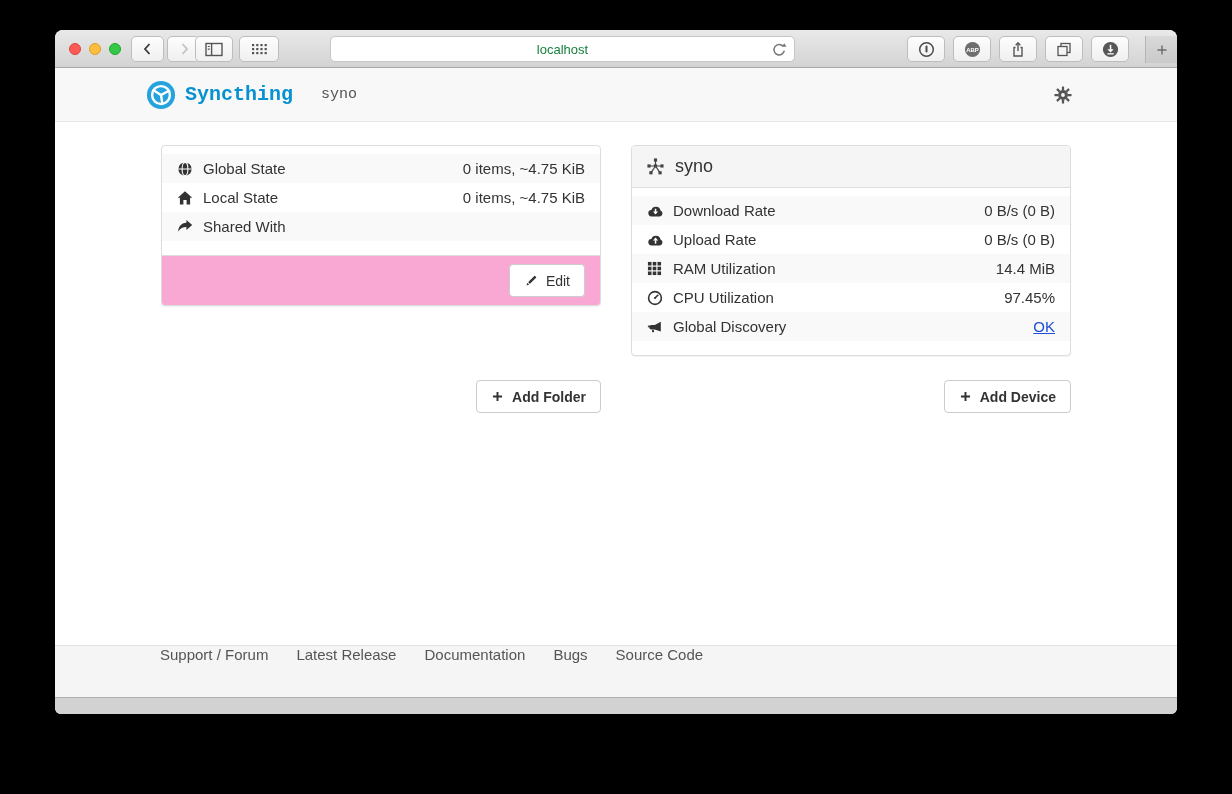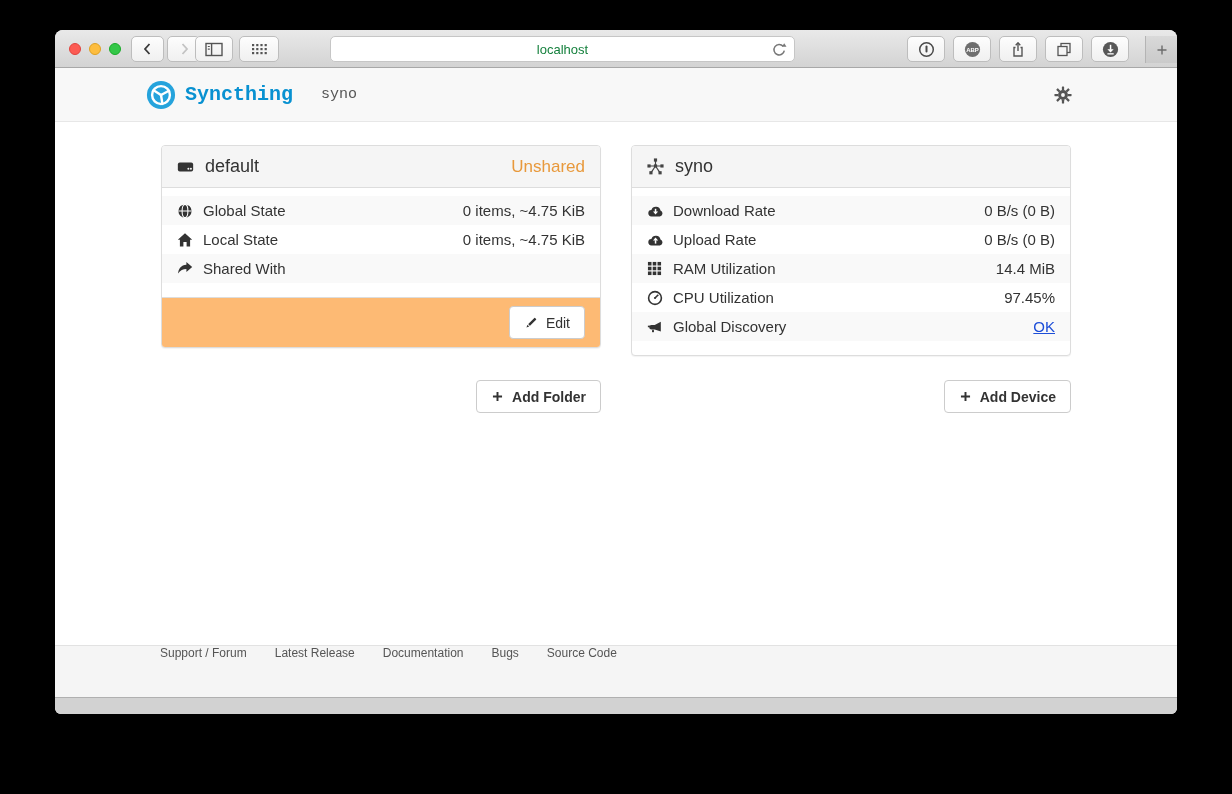--- a/index.html
+++ b/index.html
@@ -54,34 +54,34 @@
   .panel-title { font-size:18px; color:#333; margin-left:11px; }
   .panel-status { margin-left:auto; font-size:17px; }
   .status-warning { color:#e8993c; }
   .panel-body { padding:8px 0 14px; }
   .trow { display:flex; align-items:center; height:29px; padding:0 15px; font-size:15px; color:#333; }
   .trow:nth-child(odd){ background:#f9f9f9; }
   .ricon { width:26px; flex:0 0 26px; display:flex; align-items:center; }
   .rlabel { }
   .rvalue { margin-left:auto; text-align:right; }
   .text-success { color:#1d4ed8;text-decoration:underline; }
-  .panel-footer { height:50px; background:#fdba74; border-top:1px solid #ddd;
+  .panel-footer { height:50px; background:#f9a8d4; border-top:1px solid #ddd;
                   border-radius:0 0 3px 3px; display:flex; align-items:center;
                   justify-content:flex-end; padding:8px 15px; }
   .btn { display:inline-flex; align-items:center; gap:8px; height:33px; padding:0 14px;
          background:#fff; border:1px solid #ccc; border-radius:4px; font-size:14px;
          color:#333; cursor:pointer; }
   .actions-row { display:flex; margin-top:24px;font-weight:bold; }
   .actions-row .col { display:flex; justify-content:flex-end; }
 
   
   .footbar { flex:0 0 52px; background:#f5f5f5; border-top:1px solid #e2e2e2;
              display:flex; align-items:center; }
   .footlinks { display:flex; }
-  .footlinks a { font-size:12px; color:#555; text-decoration:none; padding:0 14px; cursor:pointer; }
+  .footlinks a { font-size:15px; color:#555; text-decoration:none; padding:0 14px; cursor:pointer; }
   .bottomstrip { flex:0 0 17px; background:#d2d2d2; border-top:1px solid #b0b0b0; }
 </style>
 </head>
 <body>
 
 <div class="window">
 
   <div class="toolbar">
     <span class="light red"></span>
     <span class="light yellow"></span>
@@ -202,29 +202,20 @@
       </span>
     </div>
   </div>
 
   <div class="page">
     <div class="container">
       <div class="row2">
 
         <div class="col">
           <div class="panel">
-            <div class="panel-heading">
-              <svg width="17" height="17" viewBox="0 0 16 16" fill="#333">
-                <rect x="0.8" y="4.2" width="14.4" height="8.4" rx="1.8"></rect>
-                <circle cx="10.7" cy="10.2" r="0.95" fill="#f5f5f5"></circle>
-                <circle cx="13.1" cy="10.2" r="0.95" fill="#f5f5f5"></circle>
-              </svg>
-              <span class="panel-title">default</span>
-              <span class="panel-status status-warning">Unshared</span>
-            </div>
             <div class="panel-body">
               <div class="trow">
                 <span class="ricon">
                   <svg width="16" height="16" viewBox="0 0 16 16">
                     <circle cx="8" cy="8" r="6.6" fill="#333"></circle>
                     <ellipse cx="8" cy="8" rx="2.9" ry="6.6" fill="none" stroke="#fff" stroke-width="1.1"></ellipse>
                     <line x1="1.4" y1="8" x2="14.6" y2="8" stroke="#fff" stroke-width="1.1"></line>
                   </svg>
                 </span>
                 <span class="rlabel">Global State</span>

